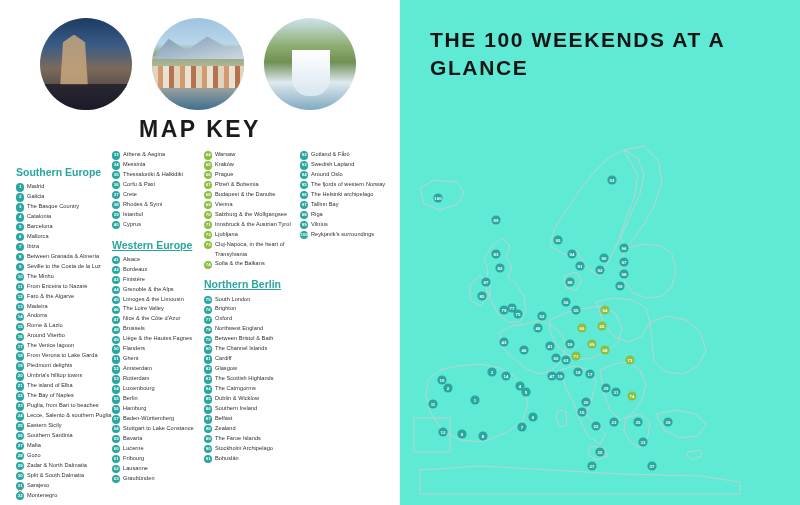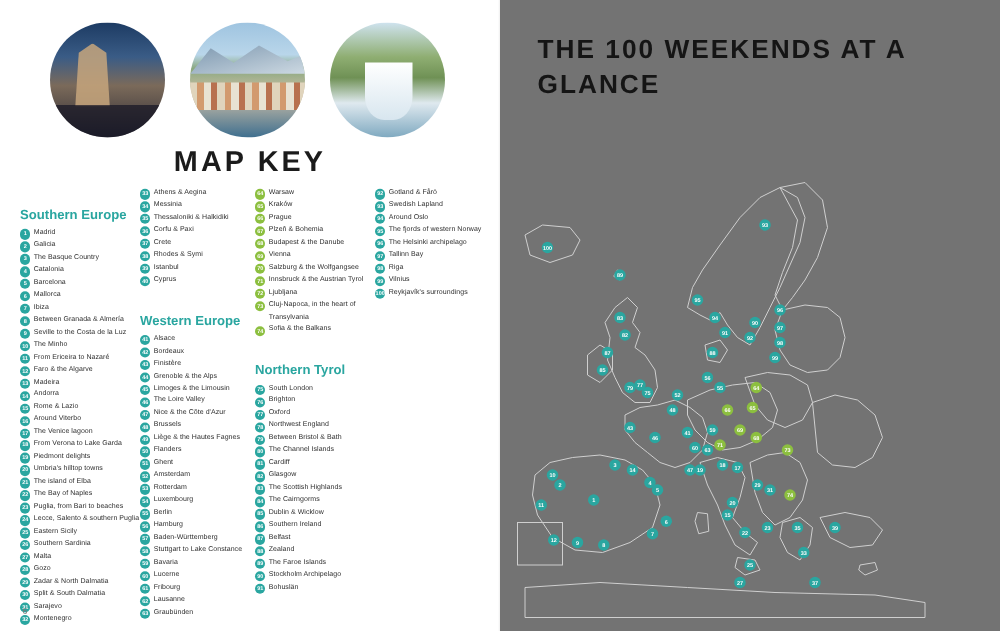--- a/index.html
+++ b/index.html
@@ -110,21 +110,21 @@
   .region-head {
     font-size: 10.5px;
     font-weight: bold;
     line-height: 1.15;
     margin: 0 0 4px 0;
   }
   .region-head.sth { color: #2aa6a0; }
   .region-head.west { color: #2aa6a0; }
   .region-head.cee { color: #8cbf3f; }
   .region-head.nth { color: #2aa6a0; }
-  .region-head.spacer-top { margin-top: 21px; }
+  .region-head.spacer-top { margin-top: 9px; text-decoration: underline; }
 
   ul.key-list {
     list-style: none;
     margin: 0 0 0 0;
     padding: 0;
   }
   ul.key-list li {
     position: relative;
     padding-left: 11px;
     font-size: 5.6px;
@@ -151,21 +151,21 @@
     left: 18px; bottom: 12px;
     font-size: 7px;
     color: #7a7a7a;
   }
 
   
   #right-page {
     position: absolute;
     left: 400px; top: 0;
     width: 400px; height: 505px;
-    background: #737373;
+    background: #5eead4;
   }
   .spread-title {
     position: absolute;
     left: 30px; top: 26px;
     width: 330px;
     font-size: 21px;
     font-weight: bold;
     letter-spacing: 1.6px;
     line-height: 1.32;
     color: #151515;
@@ -289,21 +289,21 @@
           <li><span class="num">66</span><span>Prague</span></li>
           <li><span class="num">67</span><span>Plzeň &amp; Bohemia</span></li>
           <li><span class="num">68</span><span>Budapest &amp; the Danube</span></li>
           <li><span class="num">69</span><span>Vienna</span></li>
           <li><span class="num">70</span><span>Salzburg &amp; the Wolfgangsee</span></li>
           <li><span class="num">71</span><span>Innsbruck &amp; the Austrian Tyrol</span></li>
           <li><span class="num">72</span><span>Ljubljana</span></li>
           <li><span class="num">73</span><span>Cluj-Napoca, in the heart of Transylvania</span></li>
           <li><span class="num">74</span><span>Sofia &amp; the Balkans</span></li>
         </ul>
-      <div class="region-head nth spacer-top">Northern Tyrol</div>
+      <div class="region-head nth spacer-top">Northern Berlin</div>
       <ul class="key-list teal" id="list-c3b">
           <li><span class="num">75</span><span>South London</span></li>
           <li><span class="num">76</span><span>Brighton</span></li>
           <li><span class="num">77</span><span>Oxford</span></li>
           <li><span class="num">78</span><span>Northwest England</span></li>
           <li><span class="num">79</span><span>Between Bristol &amp; Bath</span></li>
           <li><span class="num">80</span><span>The Channel Islands</span></li>
           <li><span class="num">81</span><span>Cardiff</span></li>
           <li><span class="num">82</span><span>Glasgow</span></li>
           <li><span class="num">83</span><span>The Scottish Highlands</span></li>

